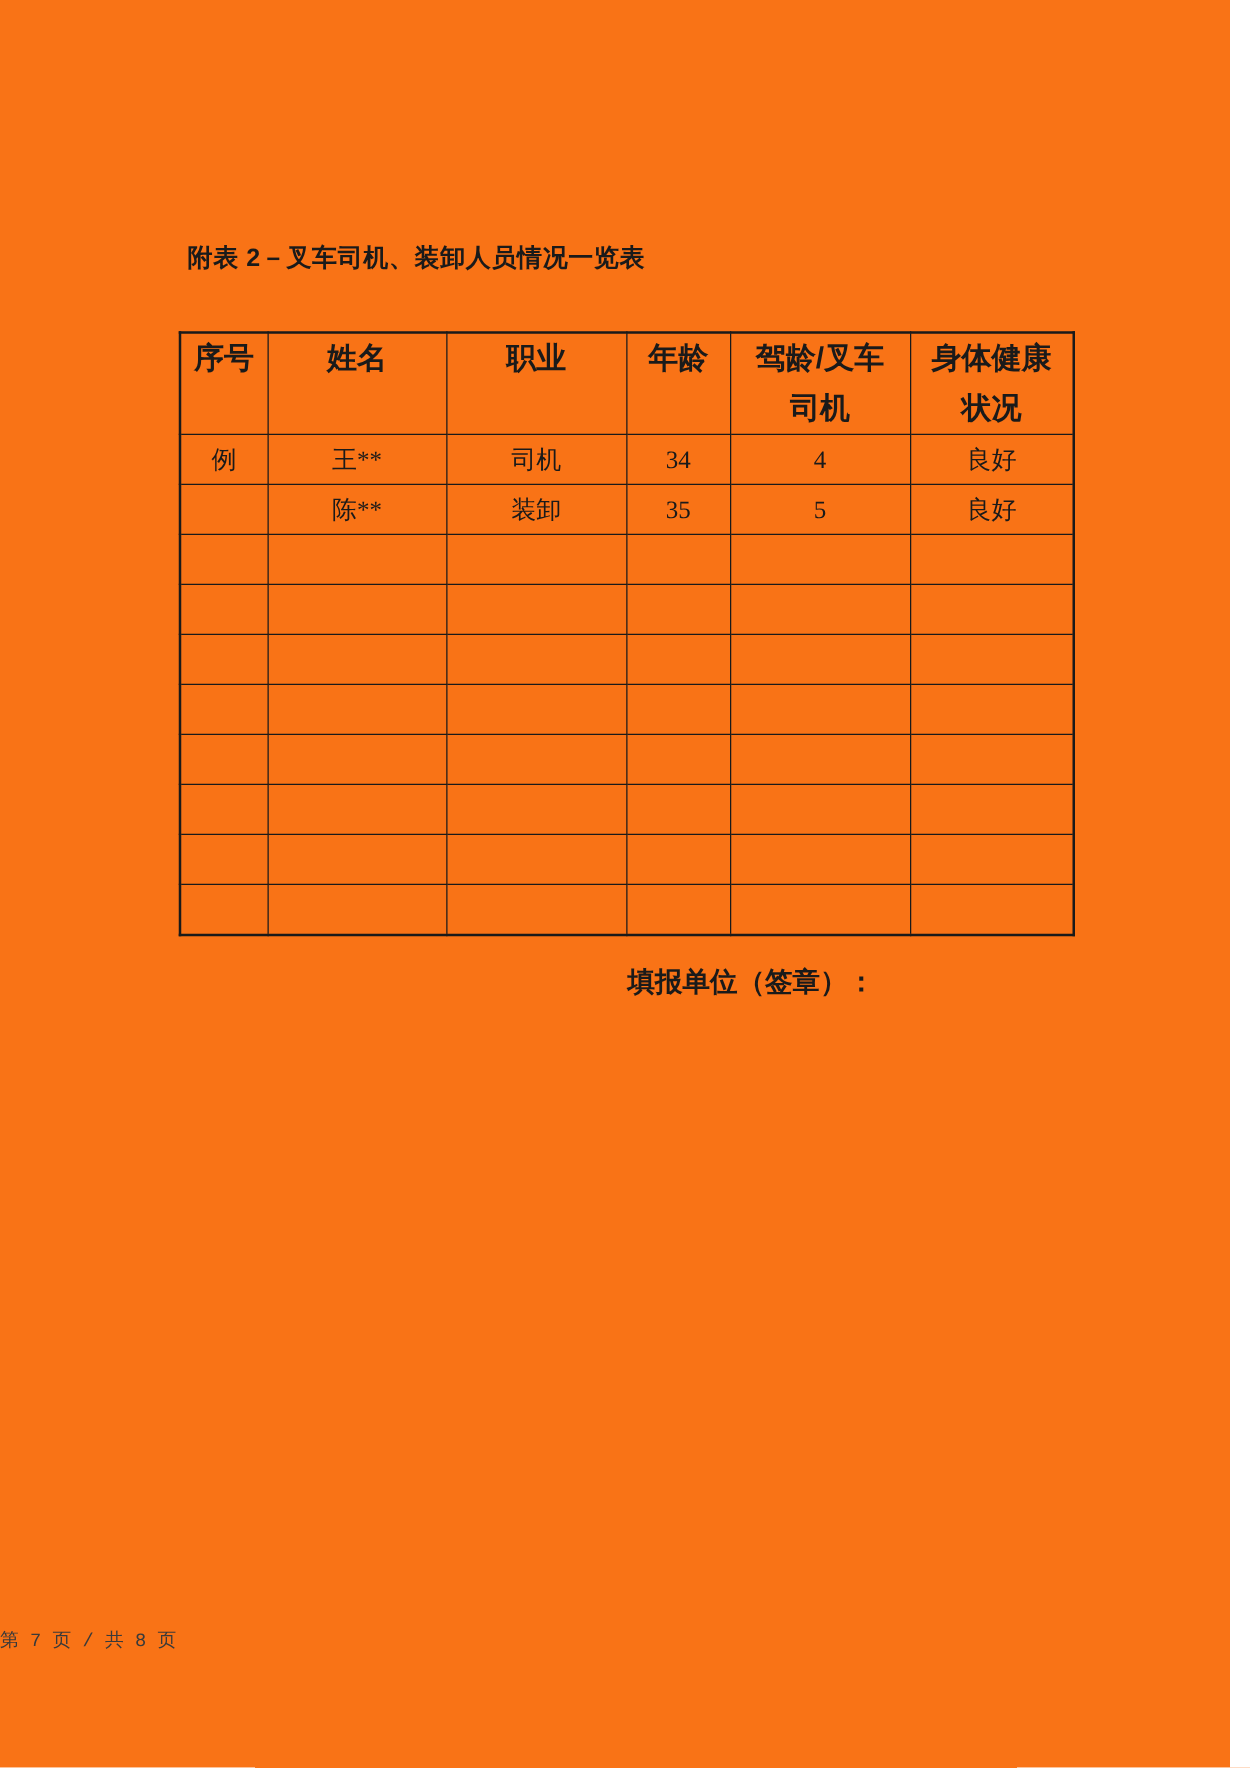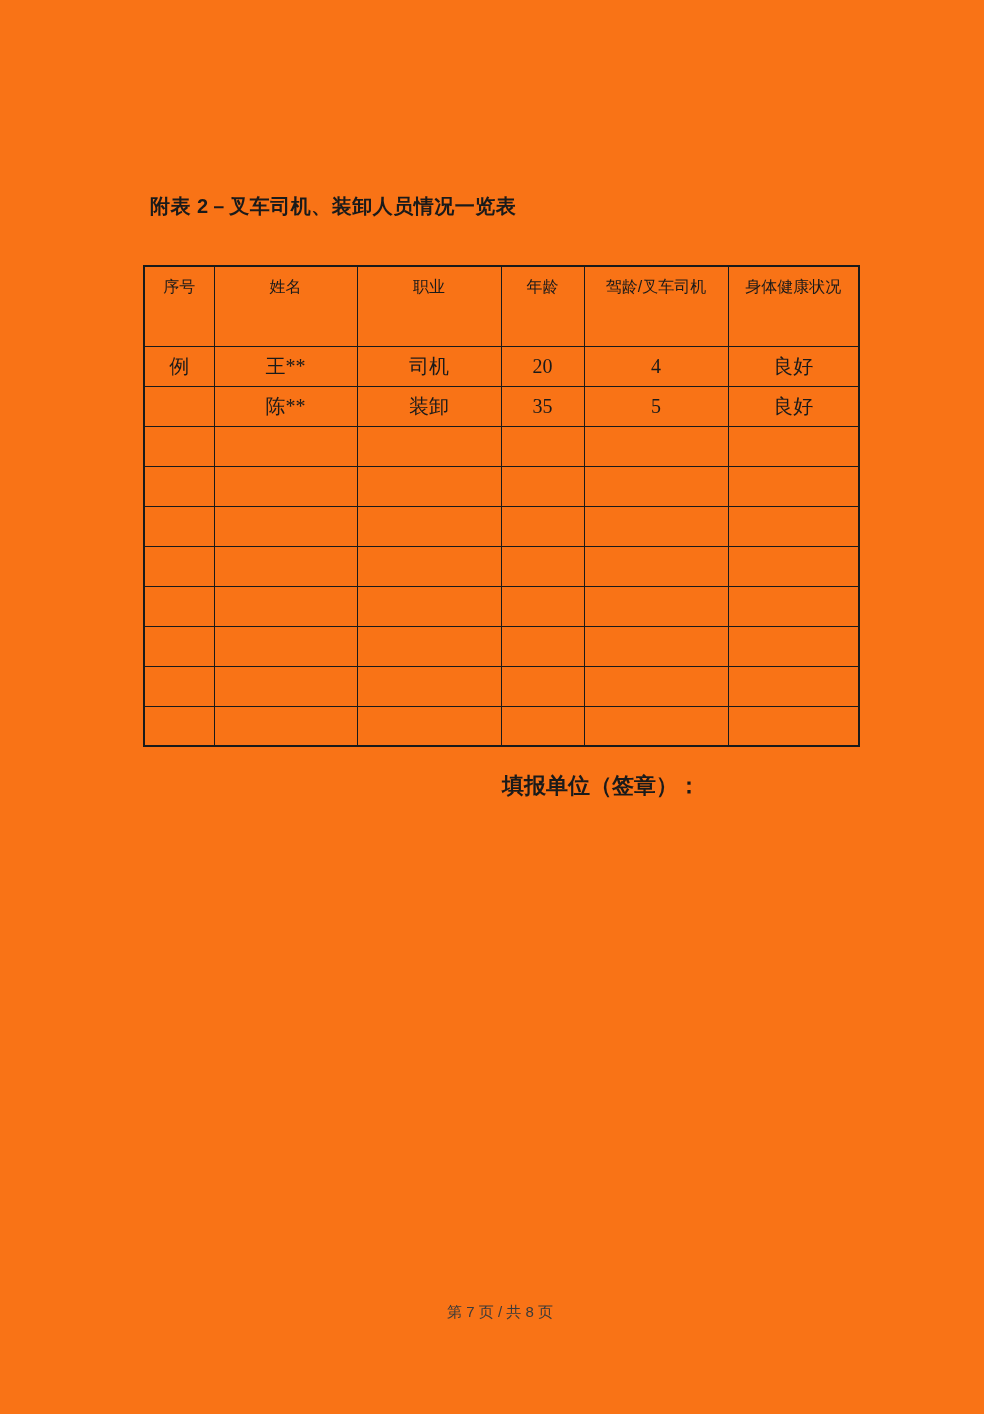--- a/index.html
+++ b/index.html
@@ -32,22 +32,22 @@
     border: 2px solid #1a1a1a;
   }
   table.roster th, table.roster td {
     border: 1.5px solid #1a1a1a;
     text-align: center;
     overflow: hidden;
   }
   table.roster thead tr { height: 80px; }
   table.roster th {
     vertical-align: top;
-    font-size: 16px;
-    font-weight: normal;
+    font-size: 24px;
+    font-weight: bold;
     line-height: 40px;
     padding: 0 10px;
     font-family: "Liberation Sans", sans-serif;
   }
   table.roster tbody tr { height: 40px; }
   table.roster td {
     vertical-align: middle;
     font-size: 20px;
     font-weight: normal;
     font-family: "Liberation Serif", serif;
@@ -59,24 +59,24 @@
     top: 771px;
     font-size: 22px;
     font-weight: bold;
     white-space: nowrap;
   }
   .page-footer {
     position: absolute;
     left: 0;
     top: 1303px;
     width: 1000px;
-    text-align: center;
+    text-align: left;
     font-size: 15px;
     color: #3a3a3a;
-    font-family: Liberation Sans, sans-serif;
+    font-family: Liberation Mono, monospace;
   }
 </style>
 </head>
 <body>
 
 <div class="page">
 
   <div class="doc-title">附表 2－叉车司机、装卸人员情况一览表</div>
 
   <table class="roster">
@@ -96,21 +96,21 @@
         <th>年龄</th>
         <th>驾龄/叉车司机</th>
         <th>身体健康状况</th>
       </tr>
     </thead>
     <tbody>
       <tr>
         <td>例</td>
         <td>王**</td>
         <td>司机</td>
-        <td>20</td>
+        <td>34</td>
         <td>4</td>
         <td>良好</td>
       </tr>
       <tr>
         <td></td>
         <td>陈**</td>
         <td>装卸</td>
         <td>35</td>
         <td>5</td>
         <td>良好</td>

